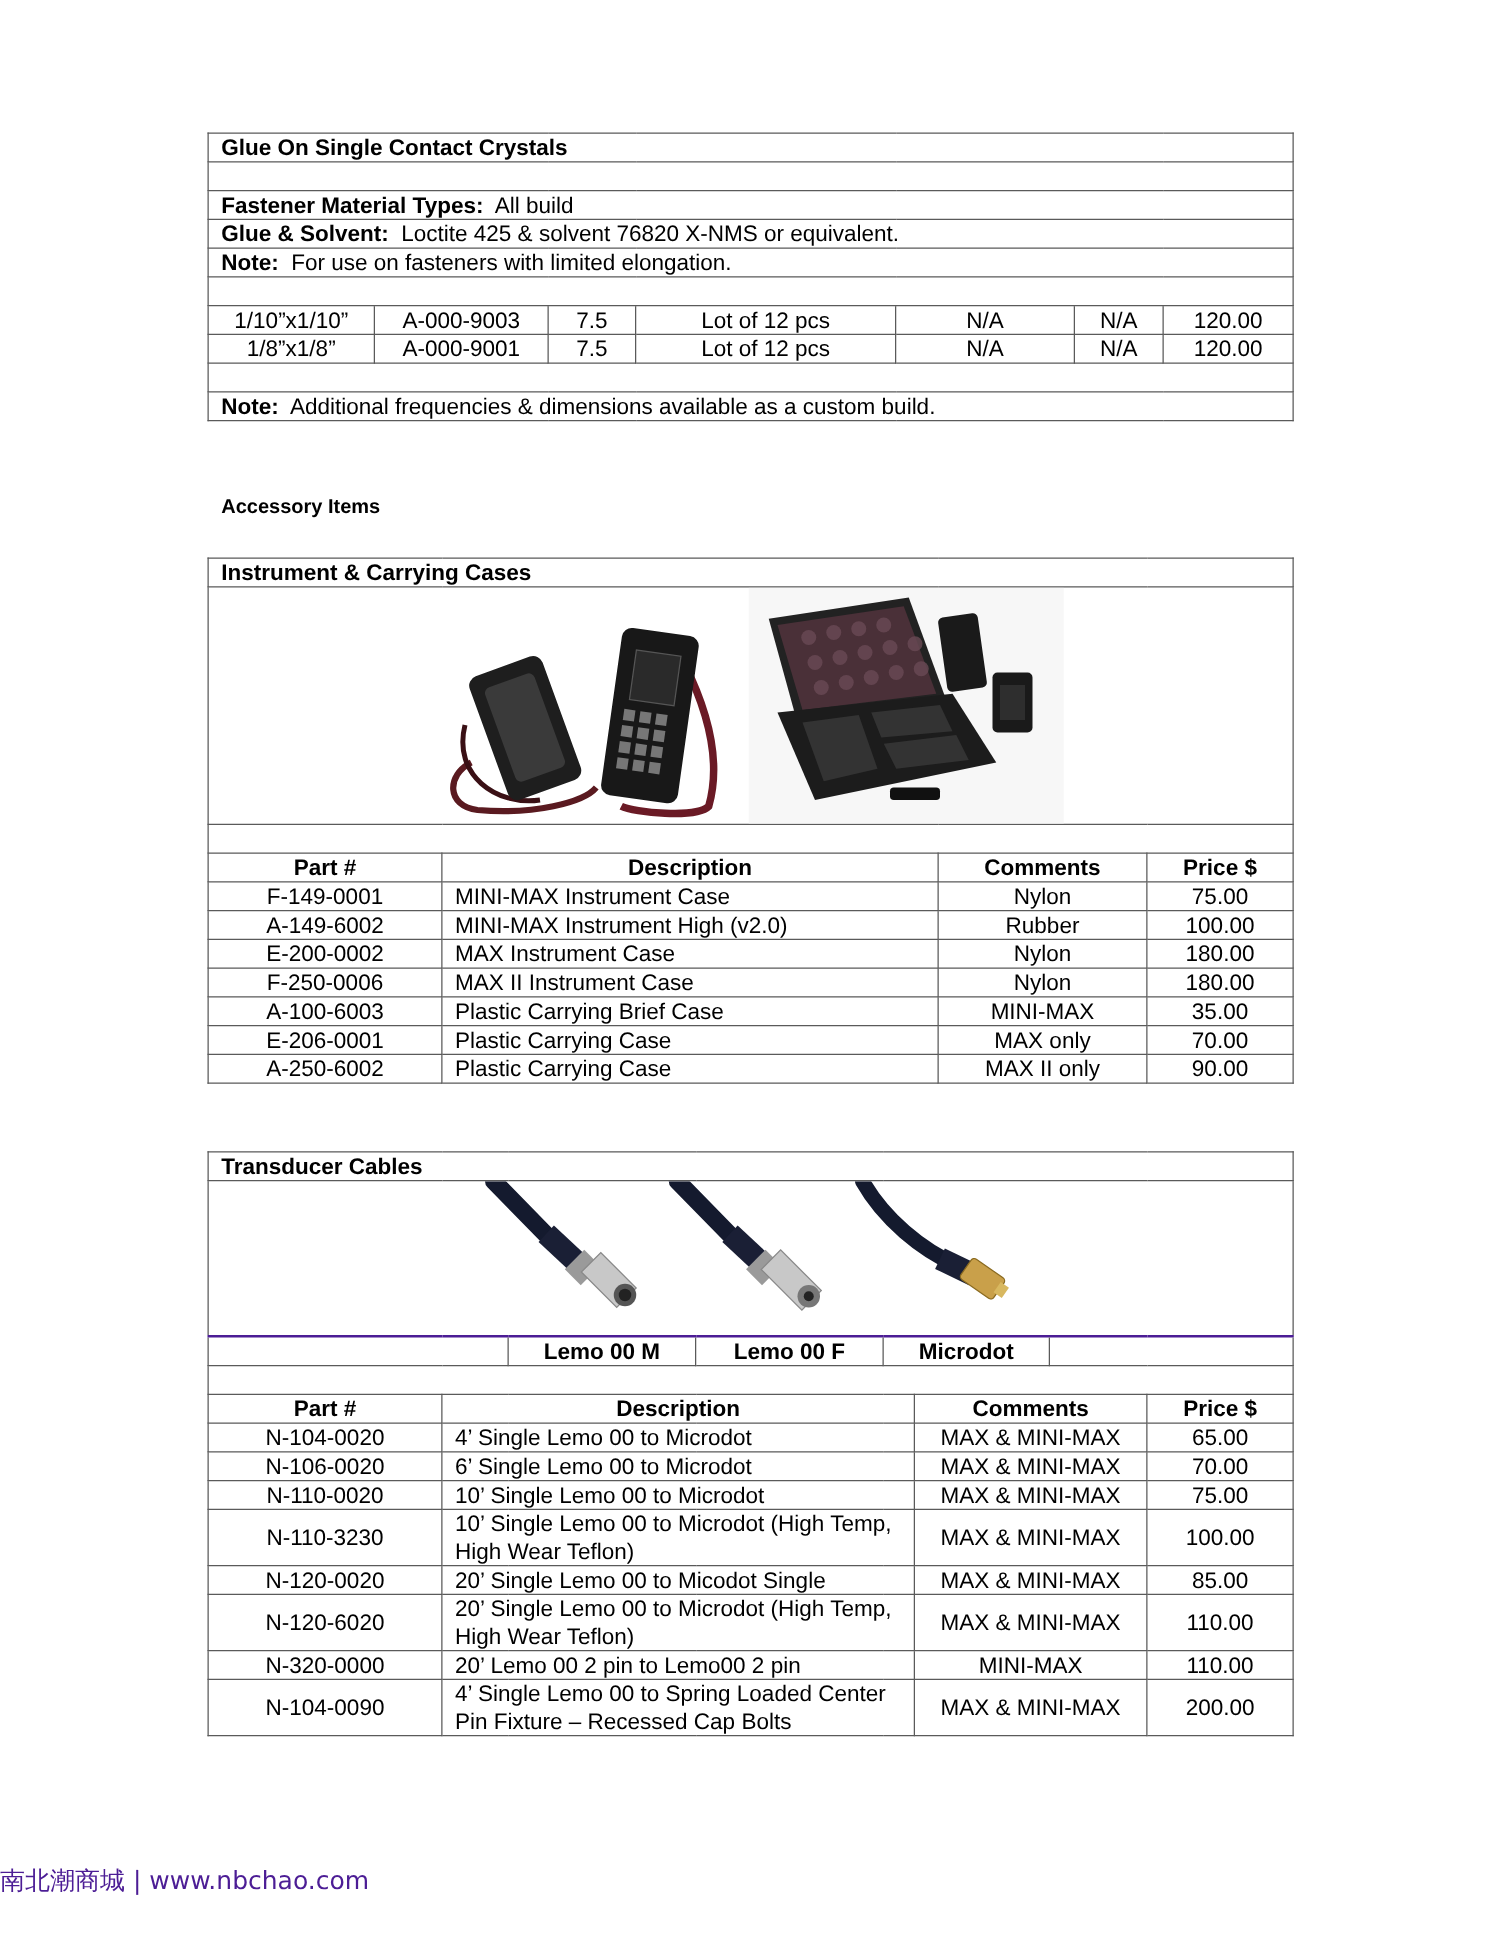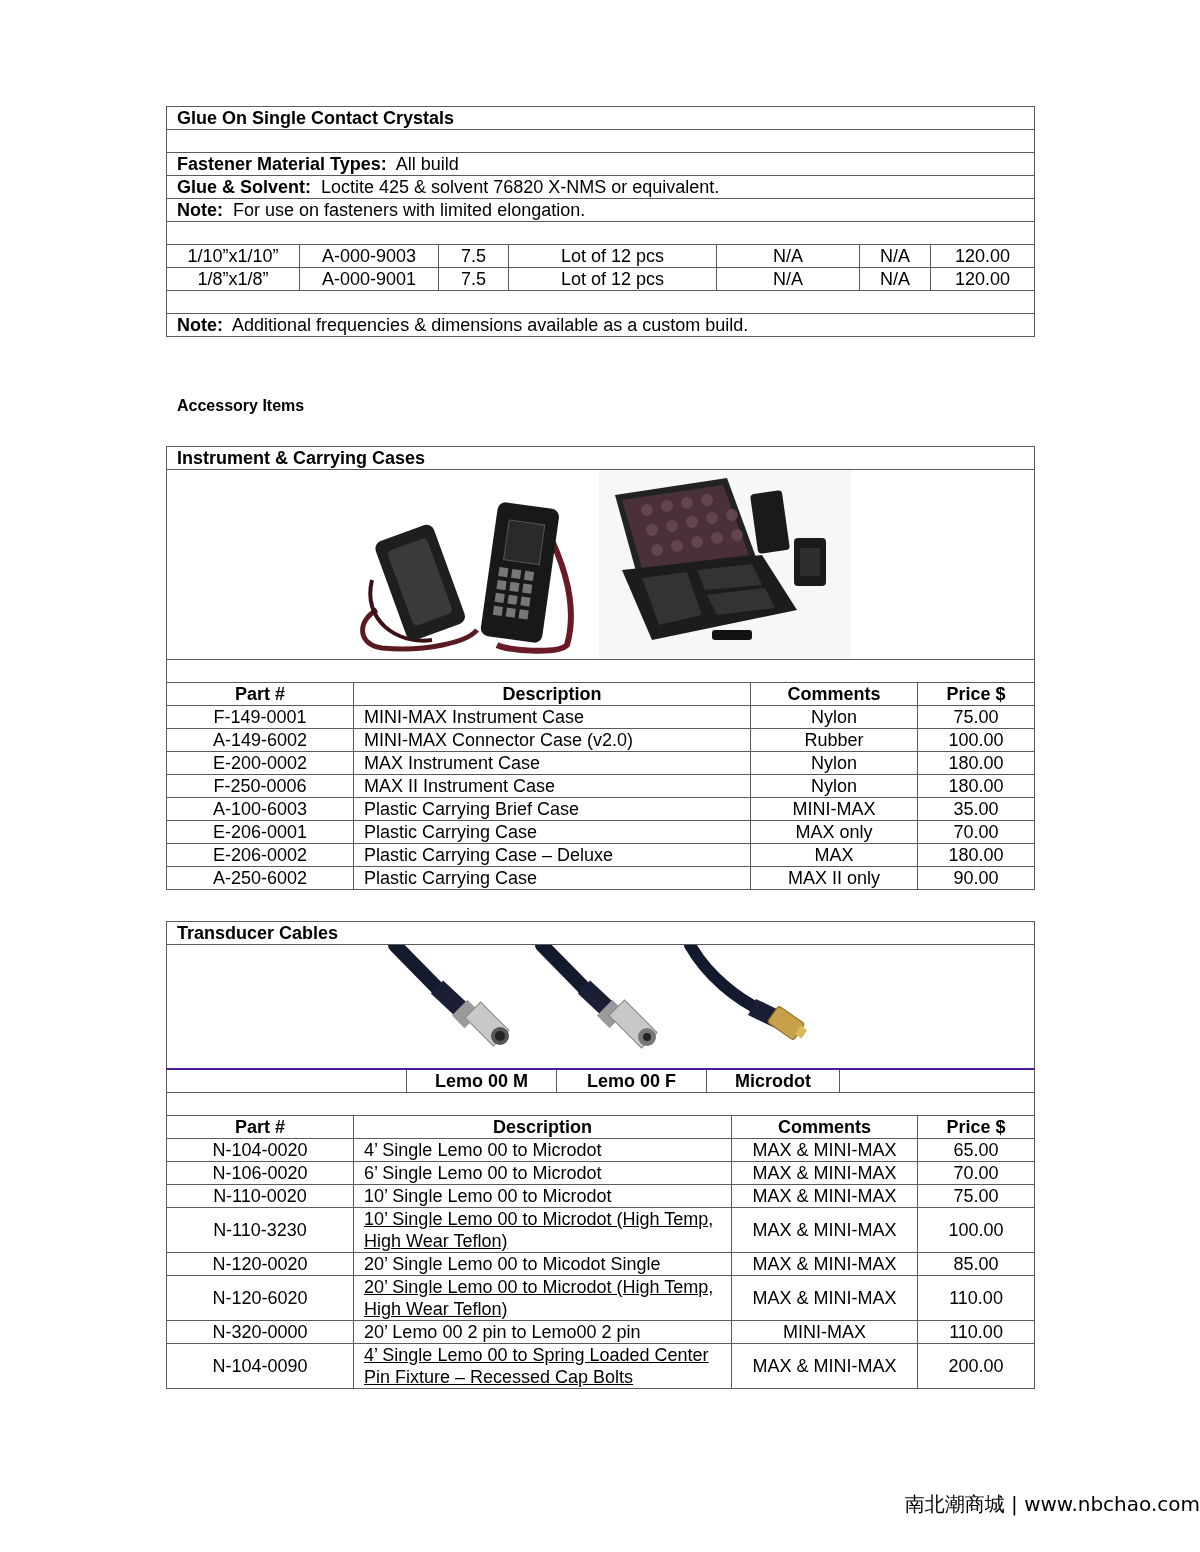--- a/index.html
+++ b/index.html
@@ -10,34 +10,34 @@
   }
   .tbl {
     position: absolute; left: 166px; width: 868px;
     border-collapse: collapse; table-layout: fixed;
   }
   .tbl td {
     border: 1px solid #5a5a5a; padding: 0 10px; height: 22px;
     line-height: 22px; font-size: 18px; vertical-align: middle;
     white-space: nowrap; overflow: hidden;
   }
-  .tbl td.wrap { white-space: normal; line-height: 22px; padding-top: 0; padding-bottom: 0; text-decoration: underline; }
+  .tbl td.wrap { white-space: normal; line-height: 22px; padding-top: 0; padding-bottom: 0; }
   .b { font-weight: bold; }
   .c { text-align: center; }
   .r { text-align: center; }
   .empty td { height: 22px; }
   .section-heading {
     position: absolute; left: 177px; top: 397px;
     font-size: 16px; font-weight: bold;
   }
   .img-cell { height: 189px !important; padding: 0 !important; position: relative; }
   .cable-cell { height: 123px !important; padding: 0 !important; position: relative; }
   .footer {
     position: absolute; left: 0; width: 1200px; top: 1491px;
-    text-align: right; font-size: 20px; color: #000000;
+    text-align: left; font-size: 20px; color: #4c1d95;
     font-family: "DejaVu Sans", sans-serif;
   }
   .t1 { top: 106px; border-radius: 24px; }
   .t2 { top: 446px; }
   .t3 { top: 921px; }
   .conn td { border-top: 2px solid #4c1d95; }
 </style>
 </head>
 <body>
 
@@ -195,21 +195,21 @@
     <td class="b r" style="text-align:center">Price $</td>
   </tr>
   <tr>
     <td class="c">F-149-0001</td>
     <td>MINI-MAX Instrument Case</td>
     <td class="c">Nylon</td>
     <td class="r">75.00</td>
   </tr>
   <tr>
     <td class="c">A-149-6002</td>
-    <td>MINI-MAX Connector Case (v2.0)</td>
+    <td>MINI-MAX Instrument High (v2.0)</td>
     <td class="c">Rubber</td>
     <td class="r">100.00</td>
   </tr>
   <tr>
     <td class="c">E-200-0002</td>
     <td>MAX Instrument Case</td>
     <td class="c">Nylon</td>
     <td class="r">180.00</td>
   </tr>
   <tr>
@@ -222,26 +222,20 @@
     <td class="c">A-100-6003</td>
     <td>Plastic Carrying Brief Case</td>
     <td class="c">MINI-MAX</td>
     <td class="r">35.00</td>
   </tr>
   <tr>
     <td class="c">E-206-0001</td>
     <td>Plastic Carrying Case</td>
     <td class="c">MAX only</td>
     <td class="r">70.00</td>
-  </tr>
-  <tr>
-    <td class="c">E-206-0002</td>
-    <td>Plastic Carrying Case – Deluxe</td>
-    <td class="c">MAX</td>
-    <td class="r">180.00</td>
   </tr>
   <tr>
     <td class="c">A-250-6002</td>
     <td>Plastic Carrying Case</td>
     <td class="c">MAX II only</td>
     <td class="r">90.00</td>
   </tr>
 </tbody>
   </table>
 

